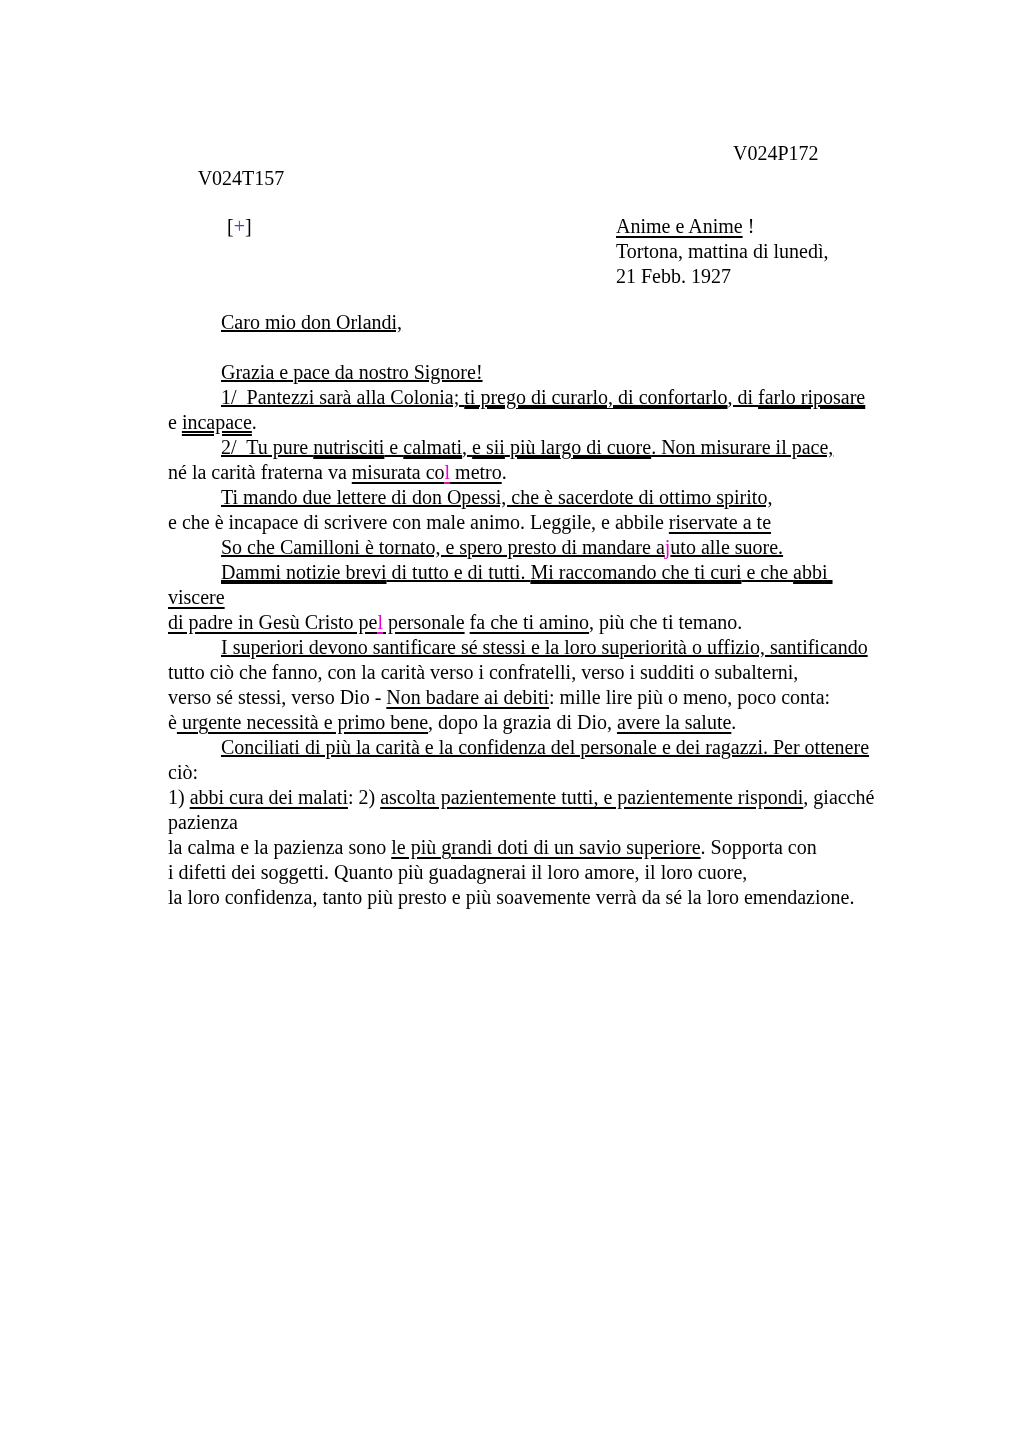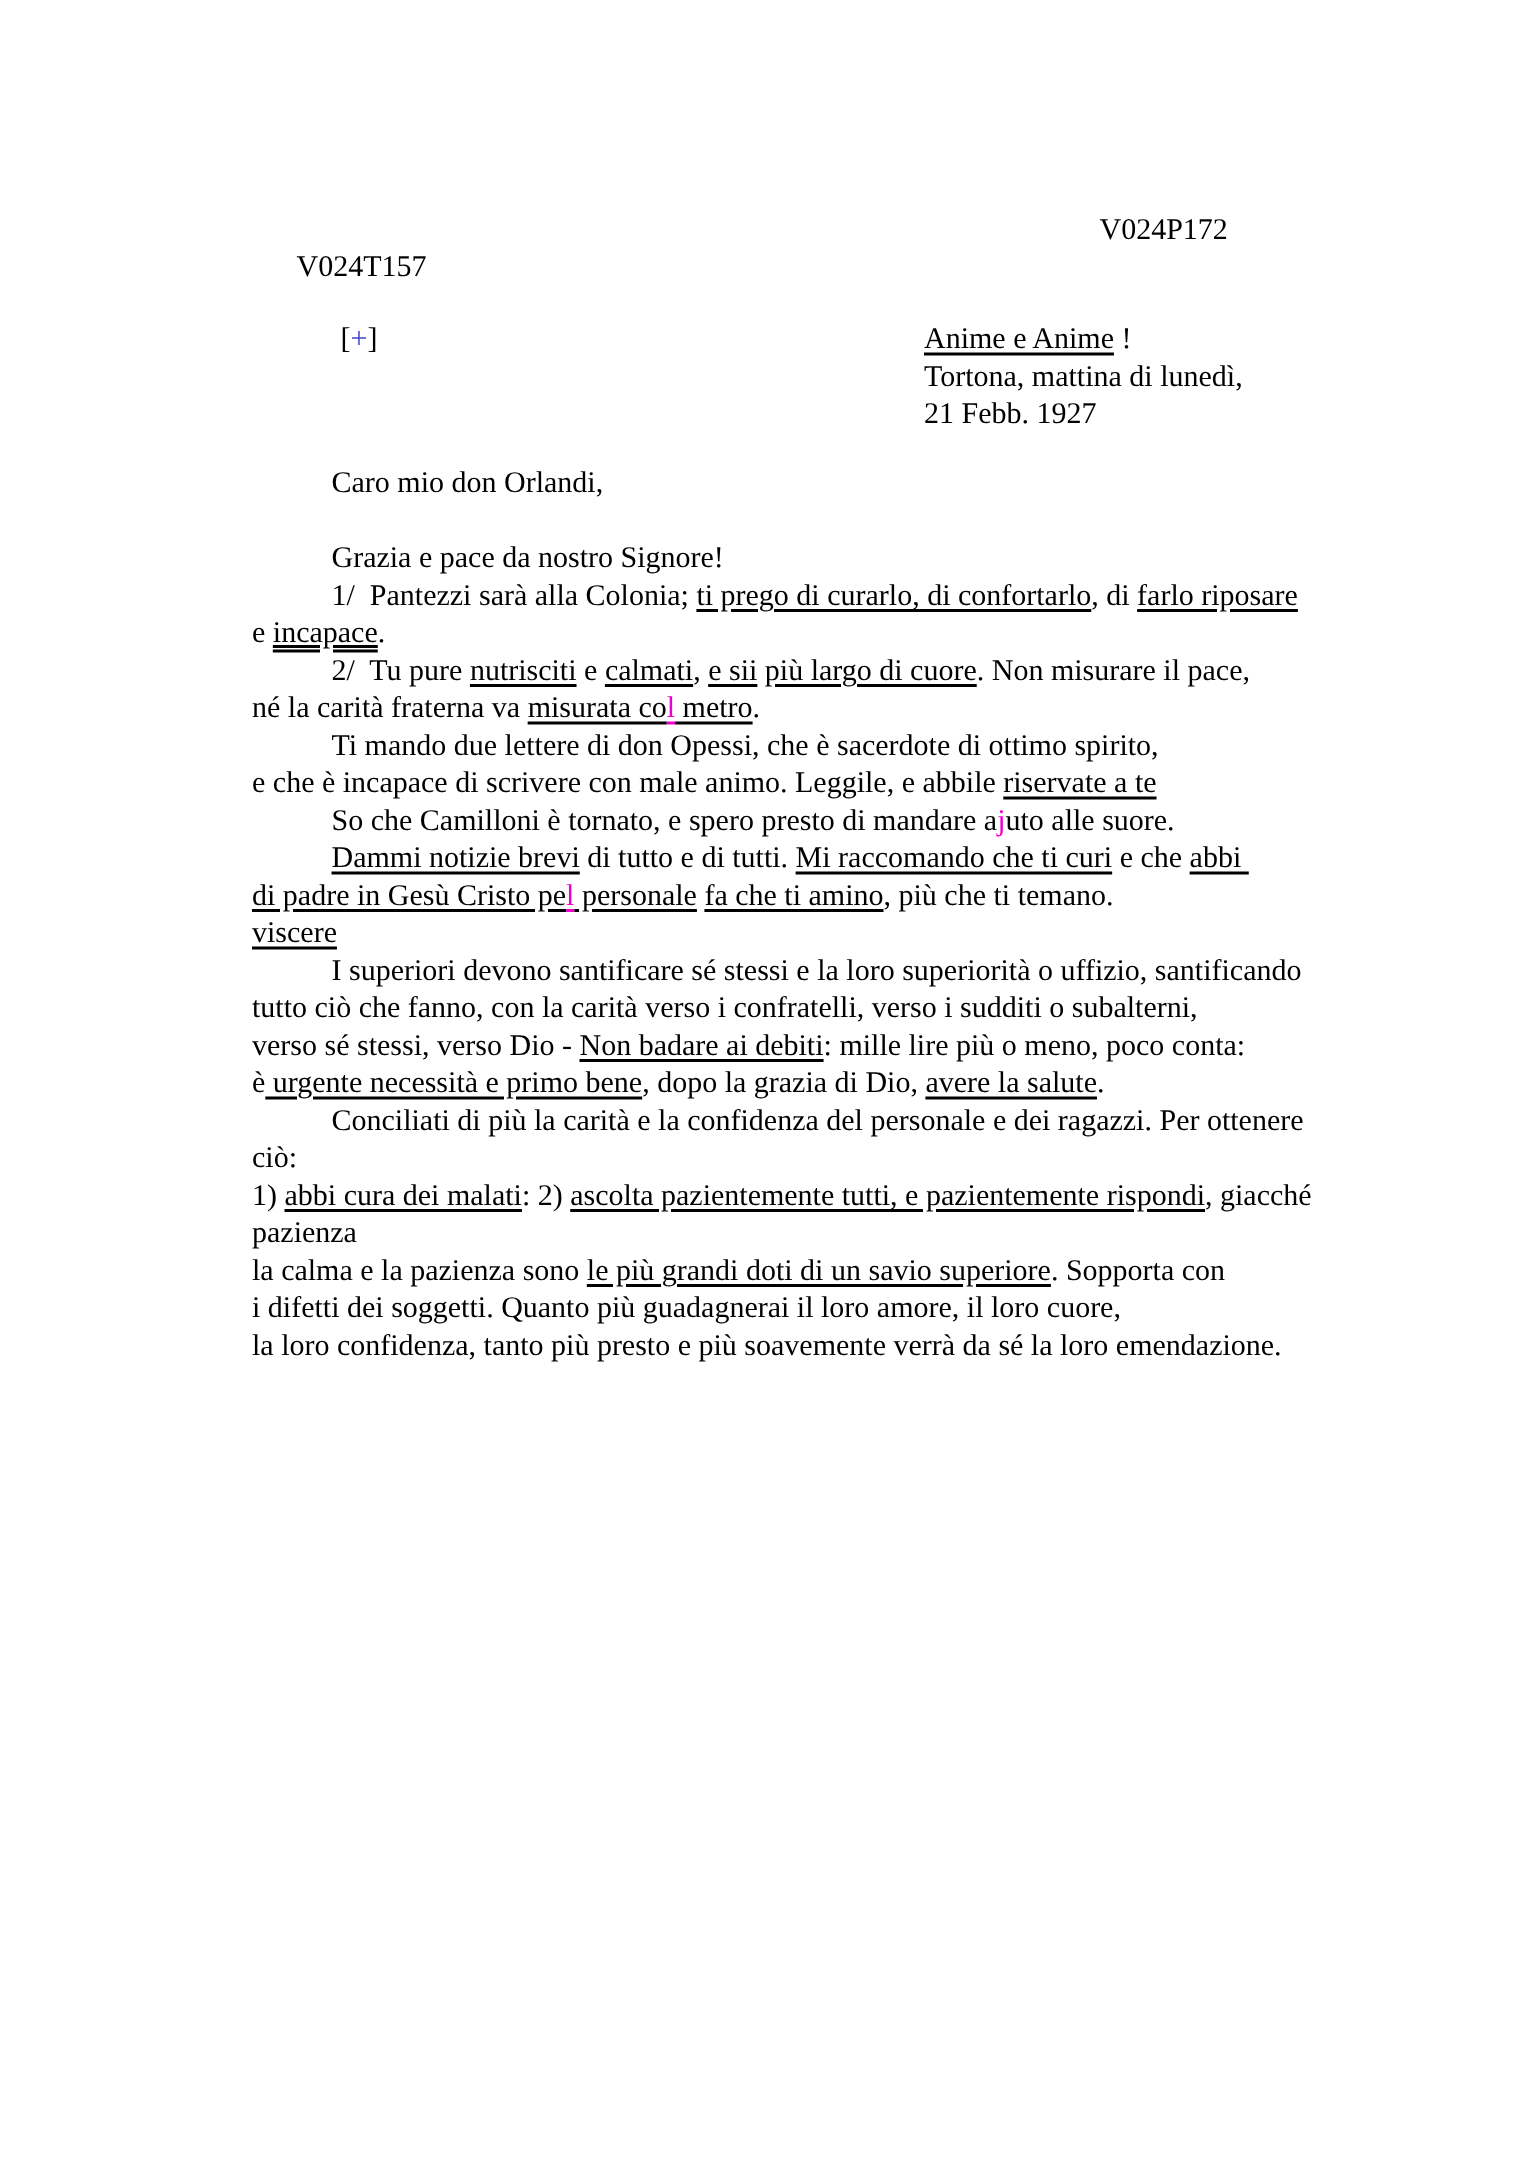--- a/index.html
+++ b/index.html
@@ -22,21 +22,21 @@
   }
   .codes-row { position: relative; height: 25px; white-space: pre; }
   .code-right { position: absolute; left: 565px; top: 0; }
   .spacer-a { height: 48px; }
   .address-row { position: relative; height: 75px; }
   .cross { position: absolute; left: 59px; top: 0; white-space: pre; }
   .head-block { position: absolute; left: 448px; top: 0; }
   .head-block .line { height: 25px; }
   .spacer-b { height: 21px; }
   .line { white-space: pre; min-height: 25px; }
-  .indent { padding-left: 53px; }
+  .indent { padding-left: 53px; text-decoration: underline; }
   .u, .mu {
     text-decoration-line: underline;
     text-decoration-thickness: 1.5px;
     text-underline-offset: 3px;
   }
   .u2 {
     text-decoration-line: underline;
     text-decoration-style: double;
     text-underline-offset: 2px;
   }
@@ -72,22 +72,22 @@
         <div class="line">&nbsp;</div>
         <div class="line indent"><span>Grazia e pace da nostro Signore!</span></div>
         <div class="line indent"><span>1/  Pantezzi sarà alla Colonia; </span><span class="u">ti prego di curarlo, di confortarlo</span><span>, di </span><span class="u">farlo riposare</span></div>
         <div class="line"><span>e </span><span class="u2">incapace</span><span>.</span></div>
         <div class="line indent"><span>2/  Tu pure </span><span class="u">nutrisciti</span><span> e </span><span class="u">calmati</span><span>, </span><span class="u">e sii</span><span> </span><span class="u">più largo di cuore</span><span>. Non misurare il pace,</span></div>
         <div class="line"><span>né la carità fraterna va </span><span class="u">misurata co</span><span class="mu">l</span><span class="u"> metro</span><span>.</span></div>
         <div class="line indent"><span>Ti mando due lettere di don Opessi, che è sacerdote di ottimo spirito,</span></div>
         <div class="line"><span>e che è incapace di scrivere con male animo. Leggile, e abbile </span><span class="u">riservate a te</span></div>
         <div class="line indent"><span>So che Camilloni è tornato, e spero presto di mandare a</span><span class="m">j</span><span>uto alle suore.</span></div>
         <div class="line indent"><span class="u">Dammi notizie brevi</span><span> di tutto e di tutti. </span><span class="u">Mi raccomando che ti curi</span><span> e che </span><span class="u">abbi&nbsp;</span></div>
+        <div class="line"><span class="u">viscere</span></div>
         <div class="line"><span class="u">di padre in Gesù Cristo pe</span><span class="mu">l</span><span class="u"> personale</span><span> </span><span class="u">fa che ti amino</span><span>, più che ti temano.</span></div>
-        <div class="line"><span class="u">viscere</span></div>
         <div class="line indent"><span>I superiori devono santificare sé stessi e la loro superiorità o uffizio, santificando</span></div>
         <div class="line"><span>tutto ciò che fanno, con la carità verso i confratelli, verso i sudditi o subalterni,</span></div>
         <div class="line"><span>verso sé stessi, verso Dio - </span><span class="u">Non badare ai debiti</span><span>: mille lire più o meno, poco conta:</span></div>
         <div class="line"><span>è</span><span class="u"> urgente necessità e primo bene</span><span>, dopo la grazia di Dio, </span><span class="u">avere la salute</span><span>.</span></div>
         <div class="line indent"><span>Conciliati di più la carità e la confidenza del personale e dei ragazzi. Per ottenere</span></div>
         <div class="line"><span>ciò:</span></div>
         <div class="line"><span>1) </span><span class="u">abbi cura dei malati</span><span>: 2) </span><span class="u">ascolta pazientemente tutti, e pazientemente rispondi</span><span>, giacché</span></div>
         <div class="line"><span>pazienza</span></div>
         <div class="line"><span>la calma e la pazienza sono </span><span class="u">le più grandi doti di un savio superiore</span><span>. Sopporta con</span></div>
         <div class="line"><span>i difetti dei soggetti. Quanto più guadagnerai il loro amore, il loro cuore,</span></div>

